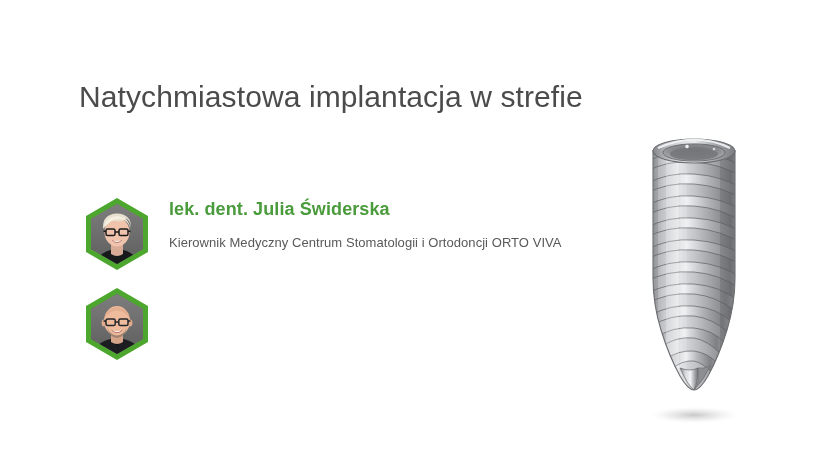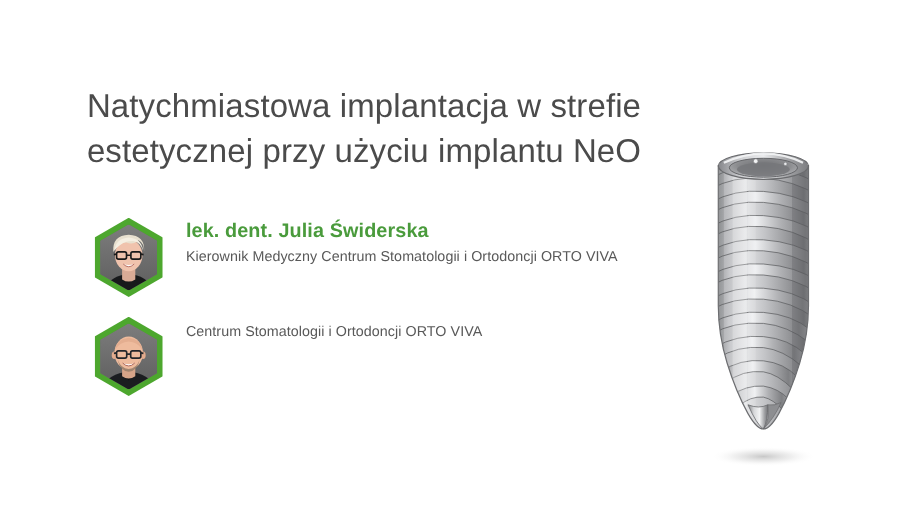--- a/index.html
+++ b/index.html
@@ -81,42 +81,41 @@
     line-height: 22px;
     white-space: nowrap;
   }
   .speaker-role {
     font-family: "Liberation Sans", sans-serif;
     font-size: 13px;
     font-weight: 400;
     color: #595959;
     letter-spacing: 0.05px;
     line-height: 19px;
-    margin-top: 3px;
+    margin-top: 13px;
     white-space: nowrap;
   }
 
   
   .implant {
     position: absolute;
     left: 628px;
     top: 128px;
     width: 160px;
     height: 310px;
   }
   .implant svg { display: block; }
 </style>
 </head>
 <body>
 
 <div id="slide">
 
   <div class="title-block">
     <div class="title-line">Natychmiastowa implantacja w strefie</div>
-    <div class="title-line">estetycznej przy użyciu implantu NeO</div>
   </div>
 
   <div class="speaker speaker--one">
     <div class="hex-frame">
       <div class="hex-inner">
         <svg viewBox="0 0 52 60" xmlns="http://www.w3.org/2000/svg" aria-hidden="true">
           <defs>
             <linearGradient id="bg1" x1="0" y1="0" x2="0" y2="1">
               <stop offset="0%" stop-color="#7d7d7d"></stop>
               <stop offset="100%" stop-color="#5e5e5e"></stop>
@@ -186,21 +185,20 @@
           </g>
 
           <path d="M16 33 Q18 43 26 44 Q34 43 36 33 Q33 41 26 41.5 Q19 41 16 33 Z" fill="#8e7866" opacity="0.75"></path>
 
           <path d="M20.5 36 Q26 41 31.5 36 Q26 38.3 20.5 36 Z" fill="#ffffff"></path>
           <path d="M20.5 36 Q26 41.4 31.5 36" stroke="#a9685f" stroke-width="0.9" fill="none"></path>
         </svg>
       </div>
     </div>
     <div class="speaker-text">
-      <div class="speaker-role">Centrum Stomatologii i Ortodoncji ORTO VIVA</div>
     </div>
   </div>
 
   <div class="implant">
     <svg width="160" height="310" viewBox="0 0 160 310" xmlns="http://www.w3.org/2000/svg" aria-hidden="true">
       <defs>
         <linearGradient id="metalBody" x1="0" y1="0" x2="1" y2="0">
           <stop offset="0%" stop-color="#8f9093"></stop>
           <stop offset="12%" stop-color="#b9babd"></stop>
           <stop offset="32%" stop-color="#e4e5e7"></stop>

